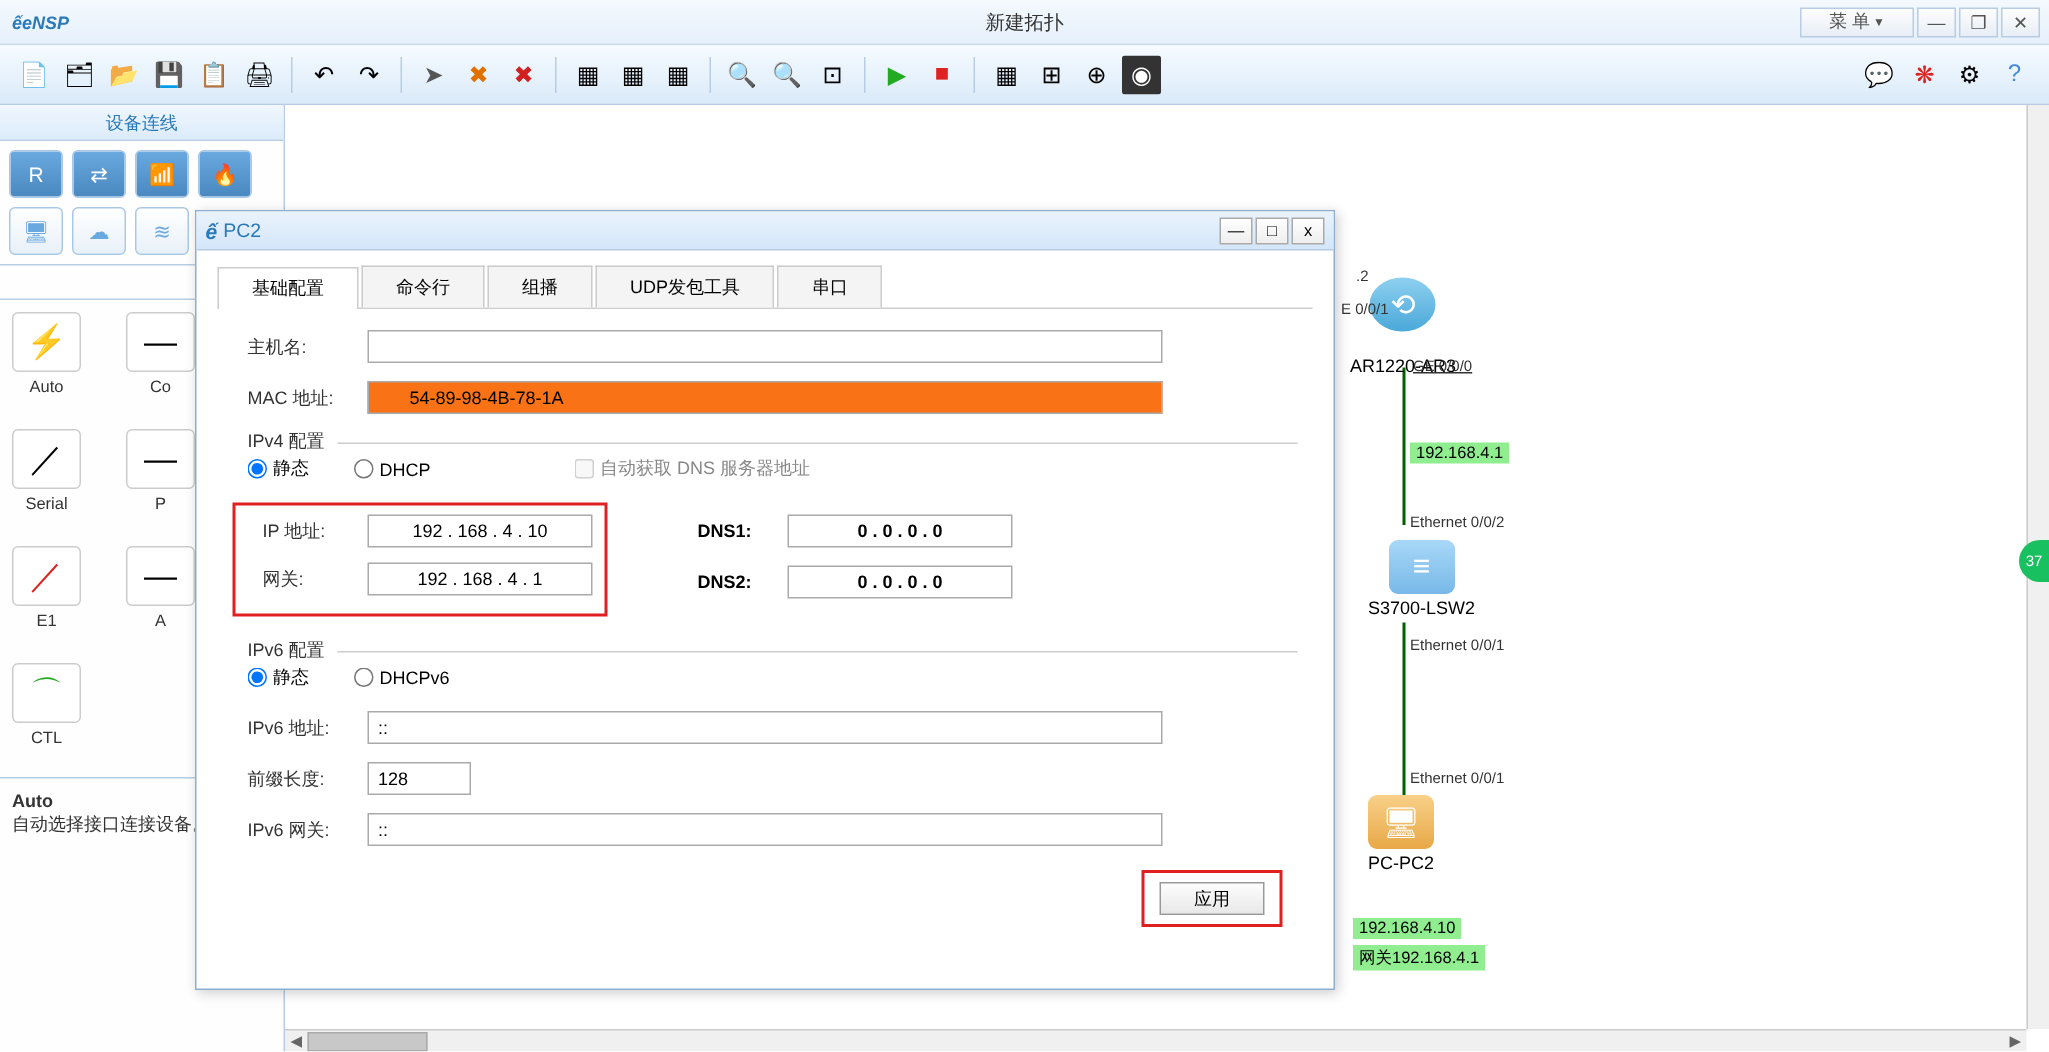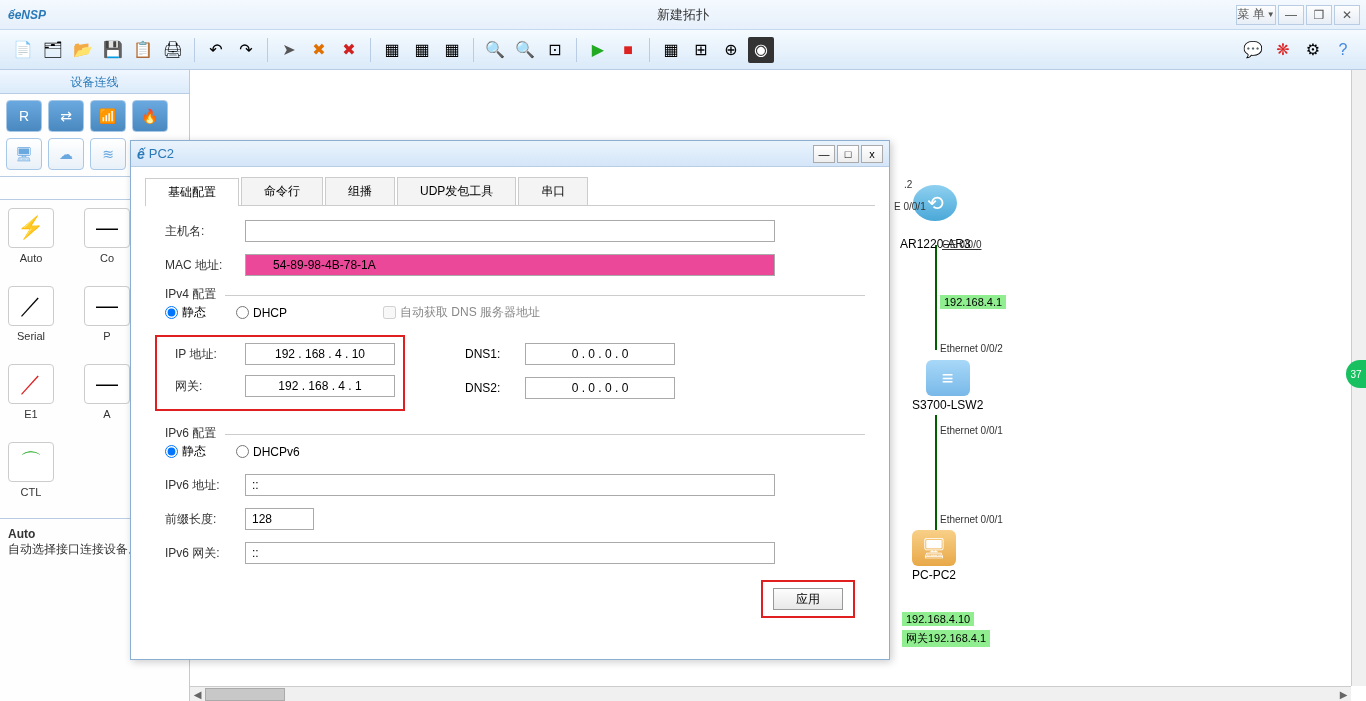--- a/index.html
+++ b/index.html
@@ -5,21 +5,21 @@
 * { box-sizing: border-box; margin: 0; padding: 0; font-family: "Microsoft YaHei", Arial, sans-serif; font-size: 12px; }
 body { background: #ffffff; width: 1366px; height: 701px; overflow: hidden; position: relative; }
 
 
 .titlebar { height: 30px; background: linear-gradient(#f4f9fe, #e6f0fb); border-bottom: 1px solid #c5d9ee; display: flex; align-items: center; position: relative; }
 .logo { display: flex; align-items: center; margin-left: 8px; font-size: 20px; font-style: italic; font-weight: bold; color: #2a79b8; }
 .logo .e { color: #2a79b8; }
 .title-center { position: absolute; left: 50%; transform: translateX(-50%); color: #333; font-size: 13px; }
 .title-right { position: absolute; right: 6px; display: flex; align-items: center; gap: 2px; }
 .win-btn { width: 26px; height: 20px; border: 1px solid #b8cde3; background: linear-gradient(#fdfdfd, #e8eef6); display: flex; align-items: center; justify-content: center; font-size: 12px; color: #555; cursor: pointer; }
-.menu-btn { width: 40px; height: 20px; border: 1px solid #b8cde3; background: linear-gradient(#fdfdfd, #e8eef6); display: flex; align-items: center; justify-content: center; font-size: 12px; color: #555; cursor: pointer; }
+.menu-btn { width: 76px; height: 20px; border: 1px solid #b8cde3; background: linear-gradient(#fdfdfd, #e8eef6); display: flex; align-items: center; justify-content: center; font-size: 12px; color: #555; cursor: pointer; }
 
 
 .toolbar { height: 40px; background: linear-gradient(#f6fbff, #daeaf9); border-bottom: 1px solid #b8cde3; display: flex; align-items: center; padding: 0 10px; gap: 4px; }
 .tool-btn { width: 26px; height: 26px; border: 1px solid transparent; border-radius: 3px; display: flex; align-items: center; justify-content: center; cursor: pointer; font-size: 16px; }
 .tool-sep { width: 1px; height: 24px; background: #b8cde3; margin: 0 4px; }
 .tool-right { margin-left: auto; display: flex; gap: 4px; }
 
 
 .main { display: flex; height: calc(701px - 30px - 40px); }
 .sidebar { width: 190px; border-right: 1px solid #b8cde3; background: #fefefe; display: flex; flex-direction: column; }
@@ -61,21 +61,21 @@
 .dlg-wbtns { margin-left: auto; display: flex; gap: 2px; }
 .dlg-wbtn { width: 22px; height: 18px; border: 1px solid #aaa; background: linear-gradient(#fff, #eee); display: flex; align-items: center; justify-content: center; font-size: 11px; cursor:pointer; }
 .dlg-body { flex:1; padding: 10px 14px 6px; display:flex; flex-direction:column; }
 .dlg-tabs { display: flex; border-bottom: 1px solid #ccc; }
 .dlg-tab { padding: 5px 22px; border: 1px solid #ccc; border-bottom: none; background: #f4f4f4; margin-right: 2px; cursor:pointer; font-size:12px; }
 .dlg-tab.active { background: #fff; position: relative; top: 1px; }
 .dlg-content { flex:1; padding: 14px 10px; }
 .form-row { display: flex; align-items: center; margin-bottom: 12px; }
 .form-lbl { width: 90px; text-align: left; color: #333; font-size:12px; padding-left:10px;}
 .form-input { width: 530px; height: 22px; border: 1px solid #aaa; padding: 0 6px; font-size:12px; }
-.form-input.readonly { background: #ec4899; padding-left: 27px; }
+.form-input.readonly { background: #f97316; padding-left: 27px; }
 .ip-octet-box { width: 150px; height: 22px; border: 1px solid #aaa; display: flex; align-items: center; justify-content: space-around; padding: 0 4px; font-size:12px; }
 .fieldset { border: none; margin-top: 8px; position: relative; padding: 16px 0 8px; }
 .fieldset-legend { position: absolute; top: -2px; left: 6px; background: #fff; padding: 0 4px; font-size: 12px; color: #333; }
 .fieldset-line { position:absolute; top:7px; left:70px; right:0; height:1px; background:#ccc;}
 .radio-row { display: flex; align-items: center; gap: 30px; padding-left: 10px; margin-bottom: 14px; }
 .radio-item { display: flex; align-items: center; gap: 4px; font-size:12px; }
 .check-item { display: flex; align-items: center; gap: 4px; font-size:12px; color:#888; }
 .hl-red { border: 2px solid #e02020; padding: 6px 8px; }
 .dns-row { display:flex; align-items:center; margin-bottom:12px;}
 .dns-lbl { width:60px; font-size:12px;}
@@ -288,21 +288,21 @@
                   <span>192  .  168   .   4    .   10</span>
                 </div>
             </div>
             <div class="form-row" style="margin-bottom:0;">
               <div class="form-lbl" style="width:80px;">网关:</div>
               <div class="ip-octet-box">
                   <span>192  .  168   .   4    .   1</span>
                 </div>
             </div>
           </div>
-          <div class="col-right" style="padding-top:8px;">
+          <div class="col-right" style="padding-top:8px;font-weight:bold;">
             <div class="dns-row">
               <div class="dns-lbl">DNS1:</div>
               <div class="ip-octet-box">
                   <span>0    .   0    .   0    .   0</span>
                 </div>
             </div>
             <div class="dns-row">
               <div class="dns-lbl">DNS2:</div>
               <div class="ip-octet-box">
                   <span>0    .   0    .   0    .   0</span>

